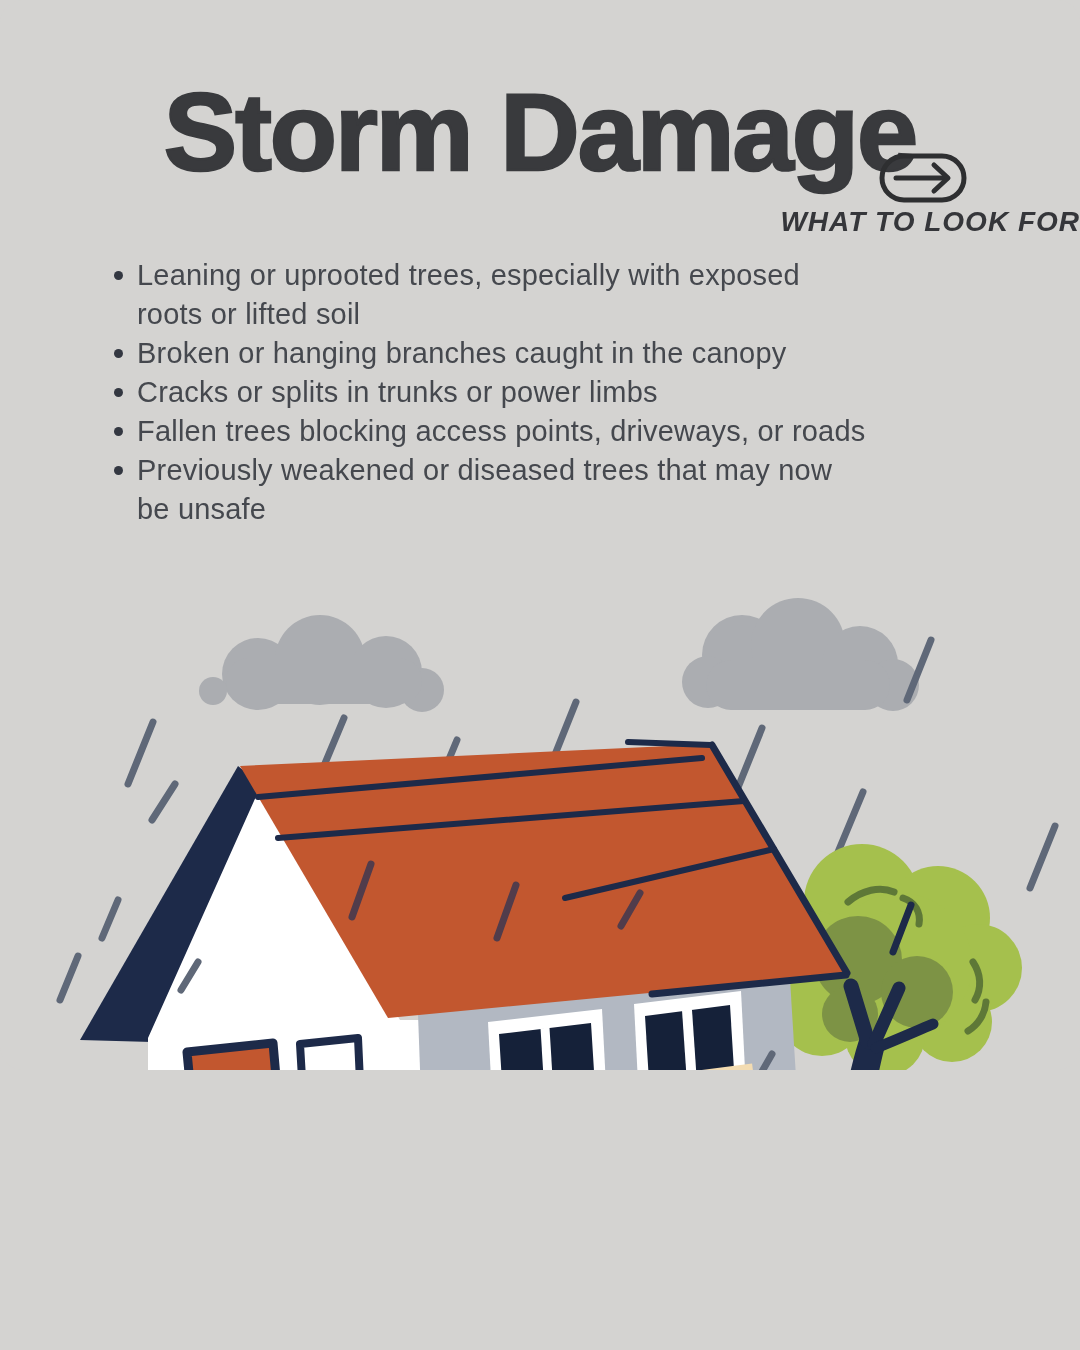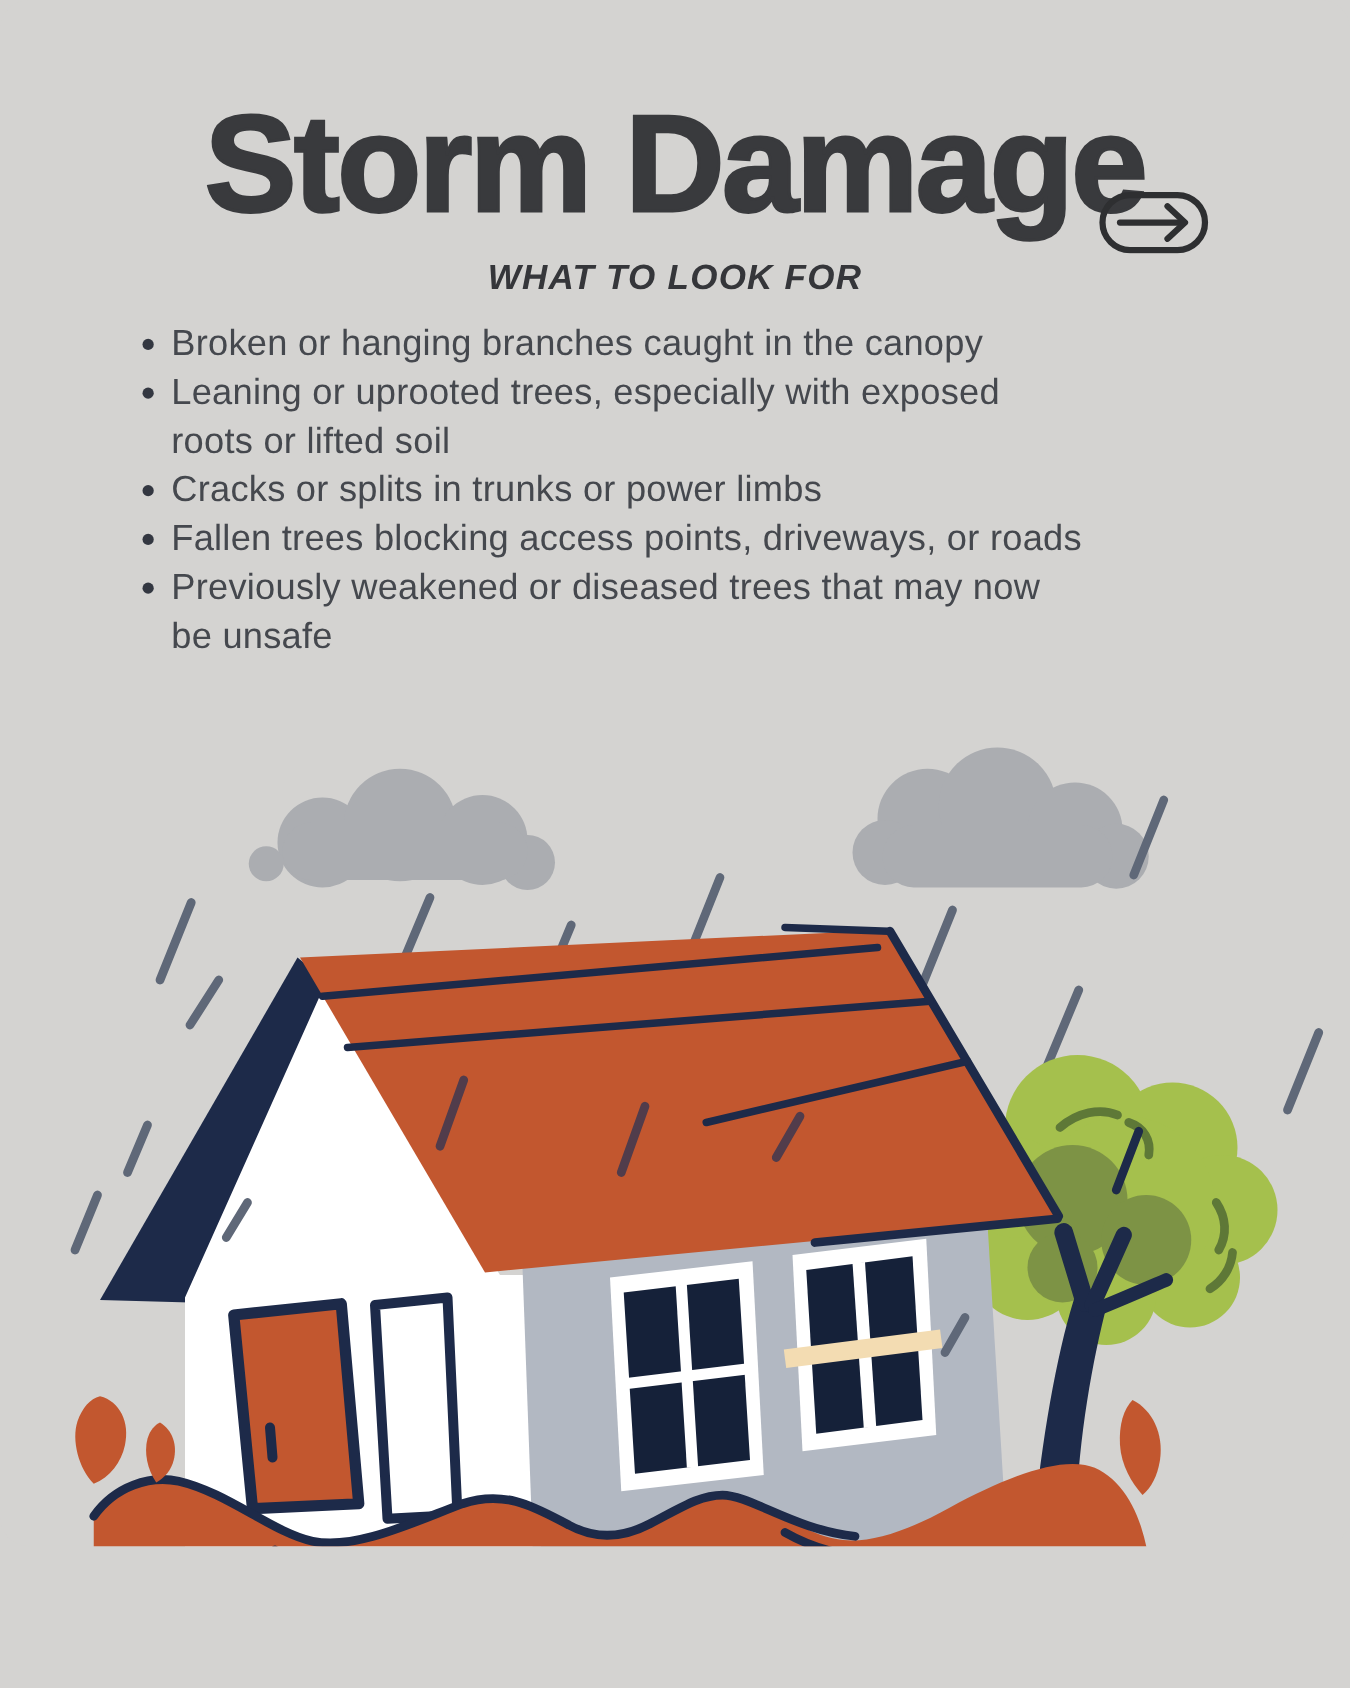--- a/index.html
+++ b/index.html
@@ -5,27 +5,27 @@
   :root{
     --bg:#d4d3d1; --ink:#393a3d; --text:#45484e; --bullet:#333741;
     --navy:#1d2a49; --pane:#152139; --orange:#c2572f; --wall:#b2b8c2;
     --cloud:#abadb1; --rain:#5f6878; --raindark:#513c4b;
     --green:#a5c04d; --olive:#7d9345; --greendark:#5e7837;
     --beige:#f3dcb2; --white:#ffffff;
   }
   html,body{margin:0;padding:0;}
   body{width:1080px;height:1350px;overflow:hidden;background:var(--bg);
        font-family:"Liberation Sans",sans-serif;}
-  .poster{position:relative;width:1080px;height:1237px;background:var(--bg);overflow:hidden;border-radius:23px;}
+  .poster{position:relative;width:1080px;height:1070px;background:var(--bg);overflow:hidden;border-radius:23px;}
   .text-layer{position:relative;z-index:2;}
   .title{margin:74px 0 0 0;text-align:center;font-size:110px;font-weight:700;
          letter-spacing:-2px;line-height:1.05;color:var(--ink);
          -webkit-text-stroke:2.5px var(--ink);}
   .arrow-badge{position:absolute;left:879px;top:79px;width:88px;height:50px;display:block;}
-  .subtitle{margin-top:16px;text-align:center;font-size:28px;font-weight:700;
+  .subtitle{margin-top:16px;text-align:right;font-size:28px;font-weight:700;
             font-style:italic;letter-spacing:1px;color:#35363a;}
   .checklist{margin:18px 0 0 112px;padding:0;list-style:none;width:900px;}
   .check-item{position:relative;padding-left:25px;font-size:29px;line-height:39px;
               color:var(--text);white-space:pre-line;letter-spacing:0.2px;}
   .check-item::before{content:"";position:absolute;left:2px;top:15px;width:9px;height:9px;
               border-radius:50%;background:var(--bullet);}
   .scene{position:absolute;left:0;top:0;width:1080px;height:1350px;z-index:1;display:block;}
   .scene *{vector-effect:none;}
 </style>
 </head>
@@ -39,23 +39,23 @@
     <svg class="arrow-badge" viewBox="0 0 88 50">
       <rect x="3" y="3" width="82" height="44" rx="22" fill="none" stroke="#2e2f31" stroke-width="5"></rect>
       <line x1="17" y1="25" x2="68" y2="25" stroke="#2e2f31" stroke-width="5" stroke-linecap="round"></line>
       <polyline points="55,12 69,25 55,38" fill="none" stroke="#2e2f31" stroke-width="5" stroke-linecap="round" stroke-linejoin="round"></polyline>
     </svg>
 
     <div class="subtitle">WHAT TO LOOK FOR</div>
 
     <ul class="checklist">
 
-    <li class="check-item">Broken or hanging branches caught in the canopy</li>
-        <li class="check-item">Leaning or uprooted trees, especially with exposed
+    <li class="check-item">Leaning or uprooted trees, especially with exposed
 roots or lifted soil</li>
+        <li class="check-item">Broken or hanging branches caught in the canopy</li>
         <li class="check-item">Cracks or splits in trunks or power limbs</li>
         <li class="check-item">Fallen trees blocking access points, driveways, or roads</li>
         <li class="check-item">Previously weakened or diseased trees that may now
 be unsafe</li>
       </ul>
   </div>
 
   <svg class="scene" viewBox="0 0 1080 1350" fill="none">
 
     <g fill="var(--cloud)">

